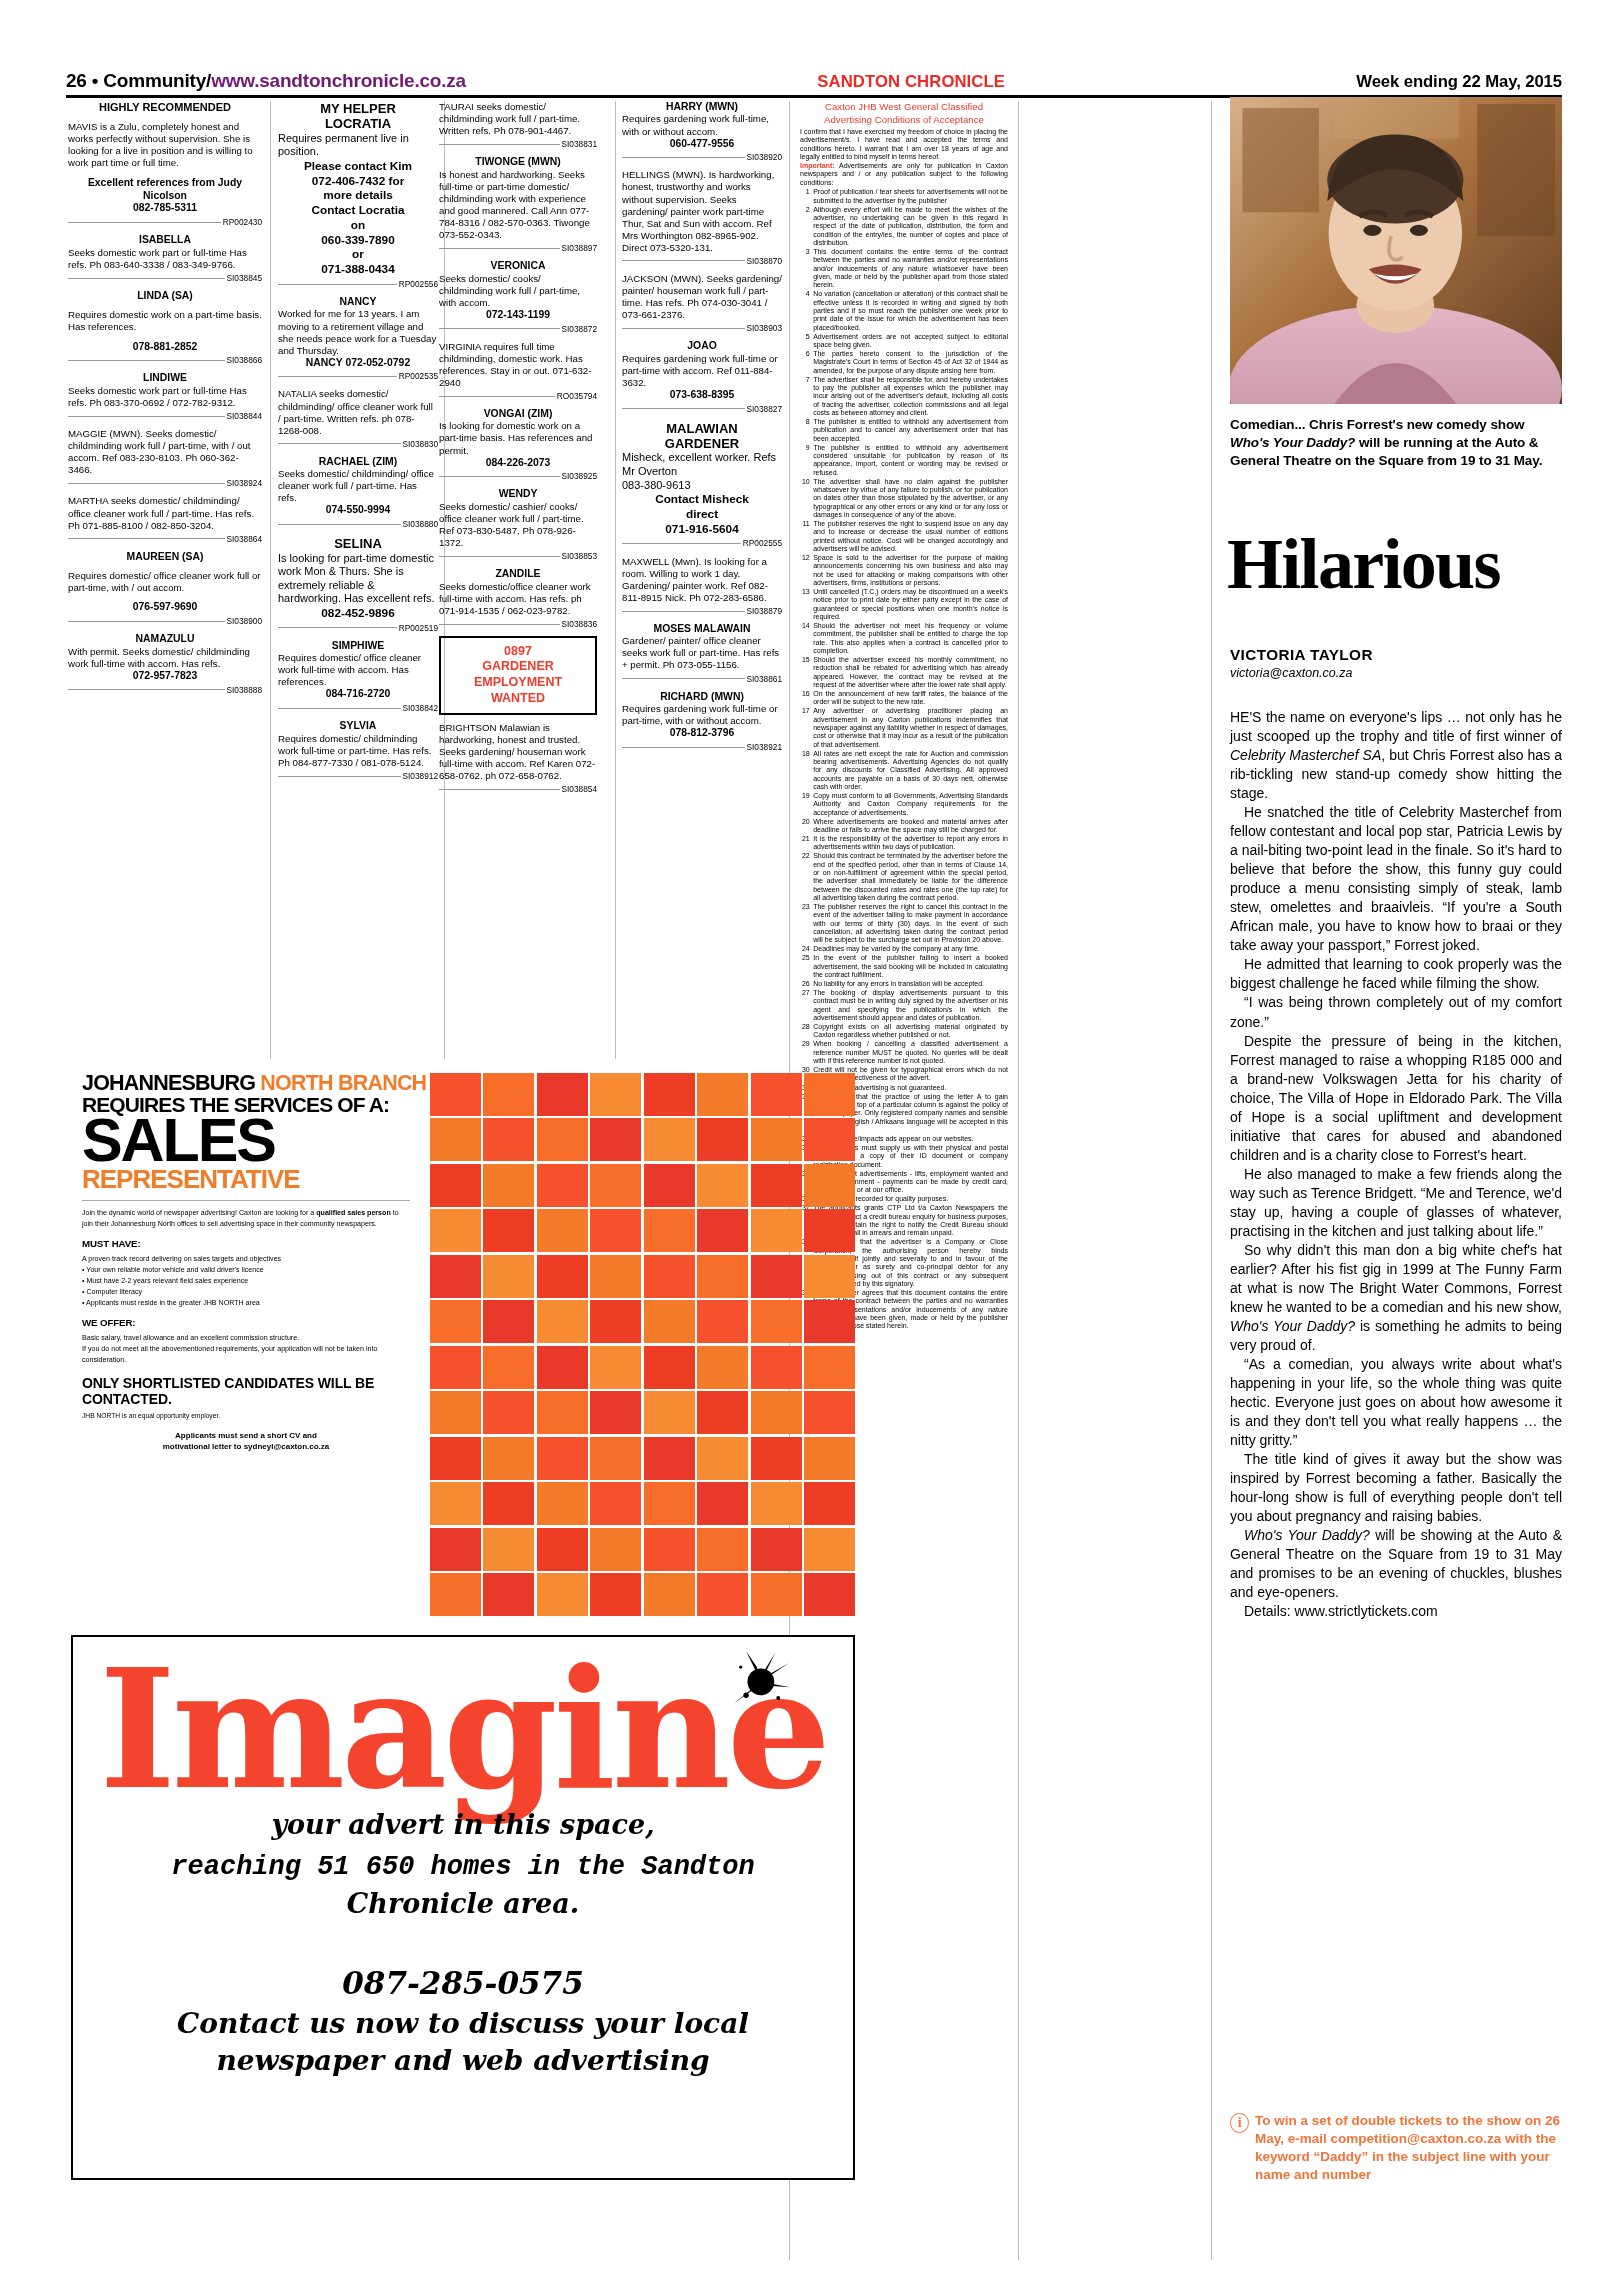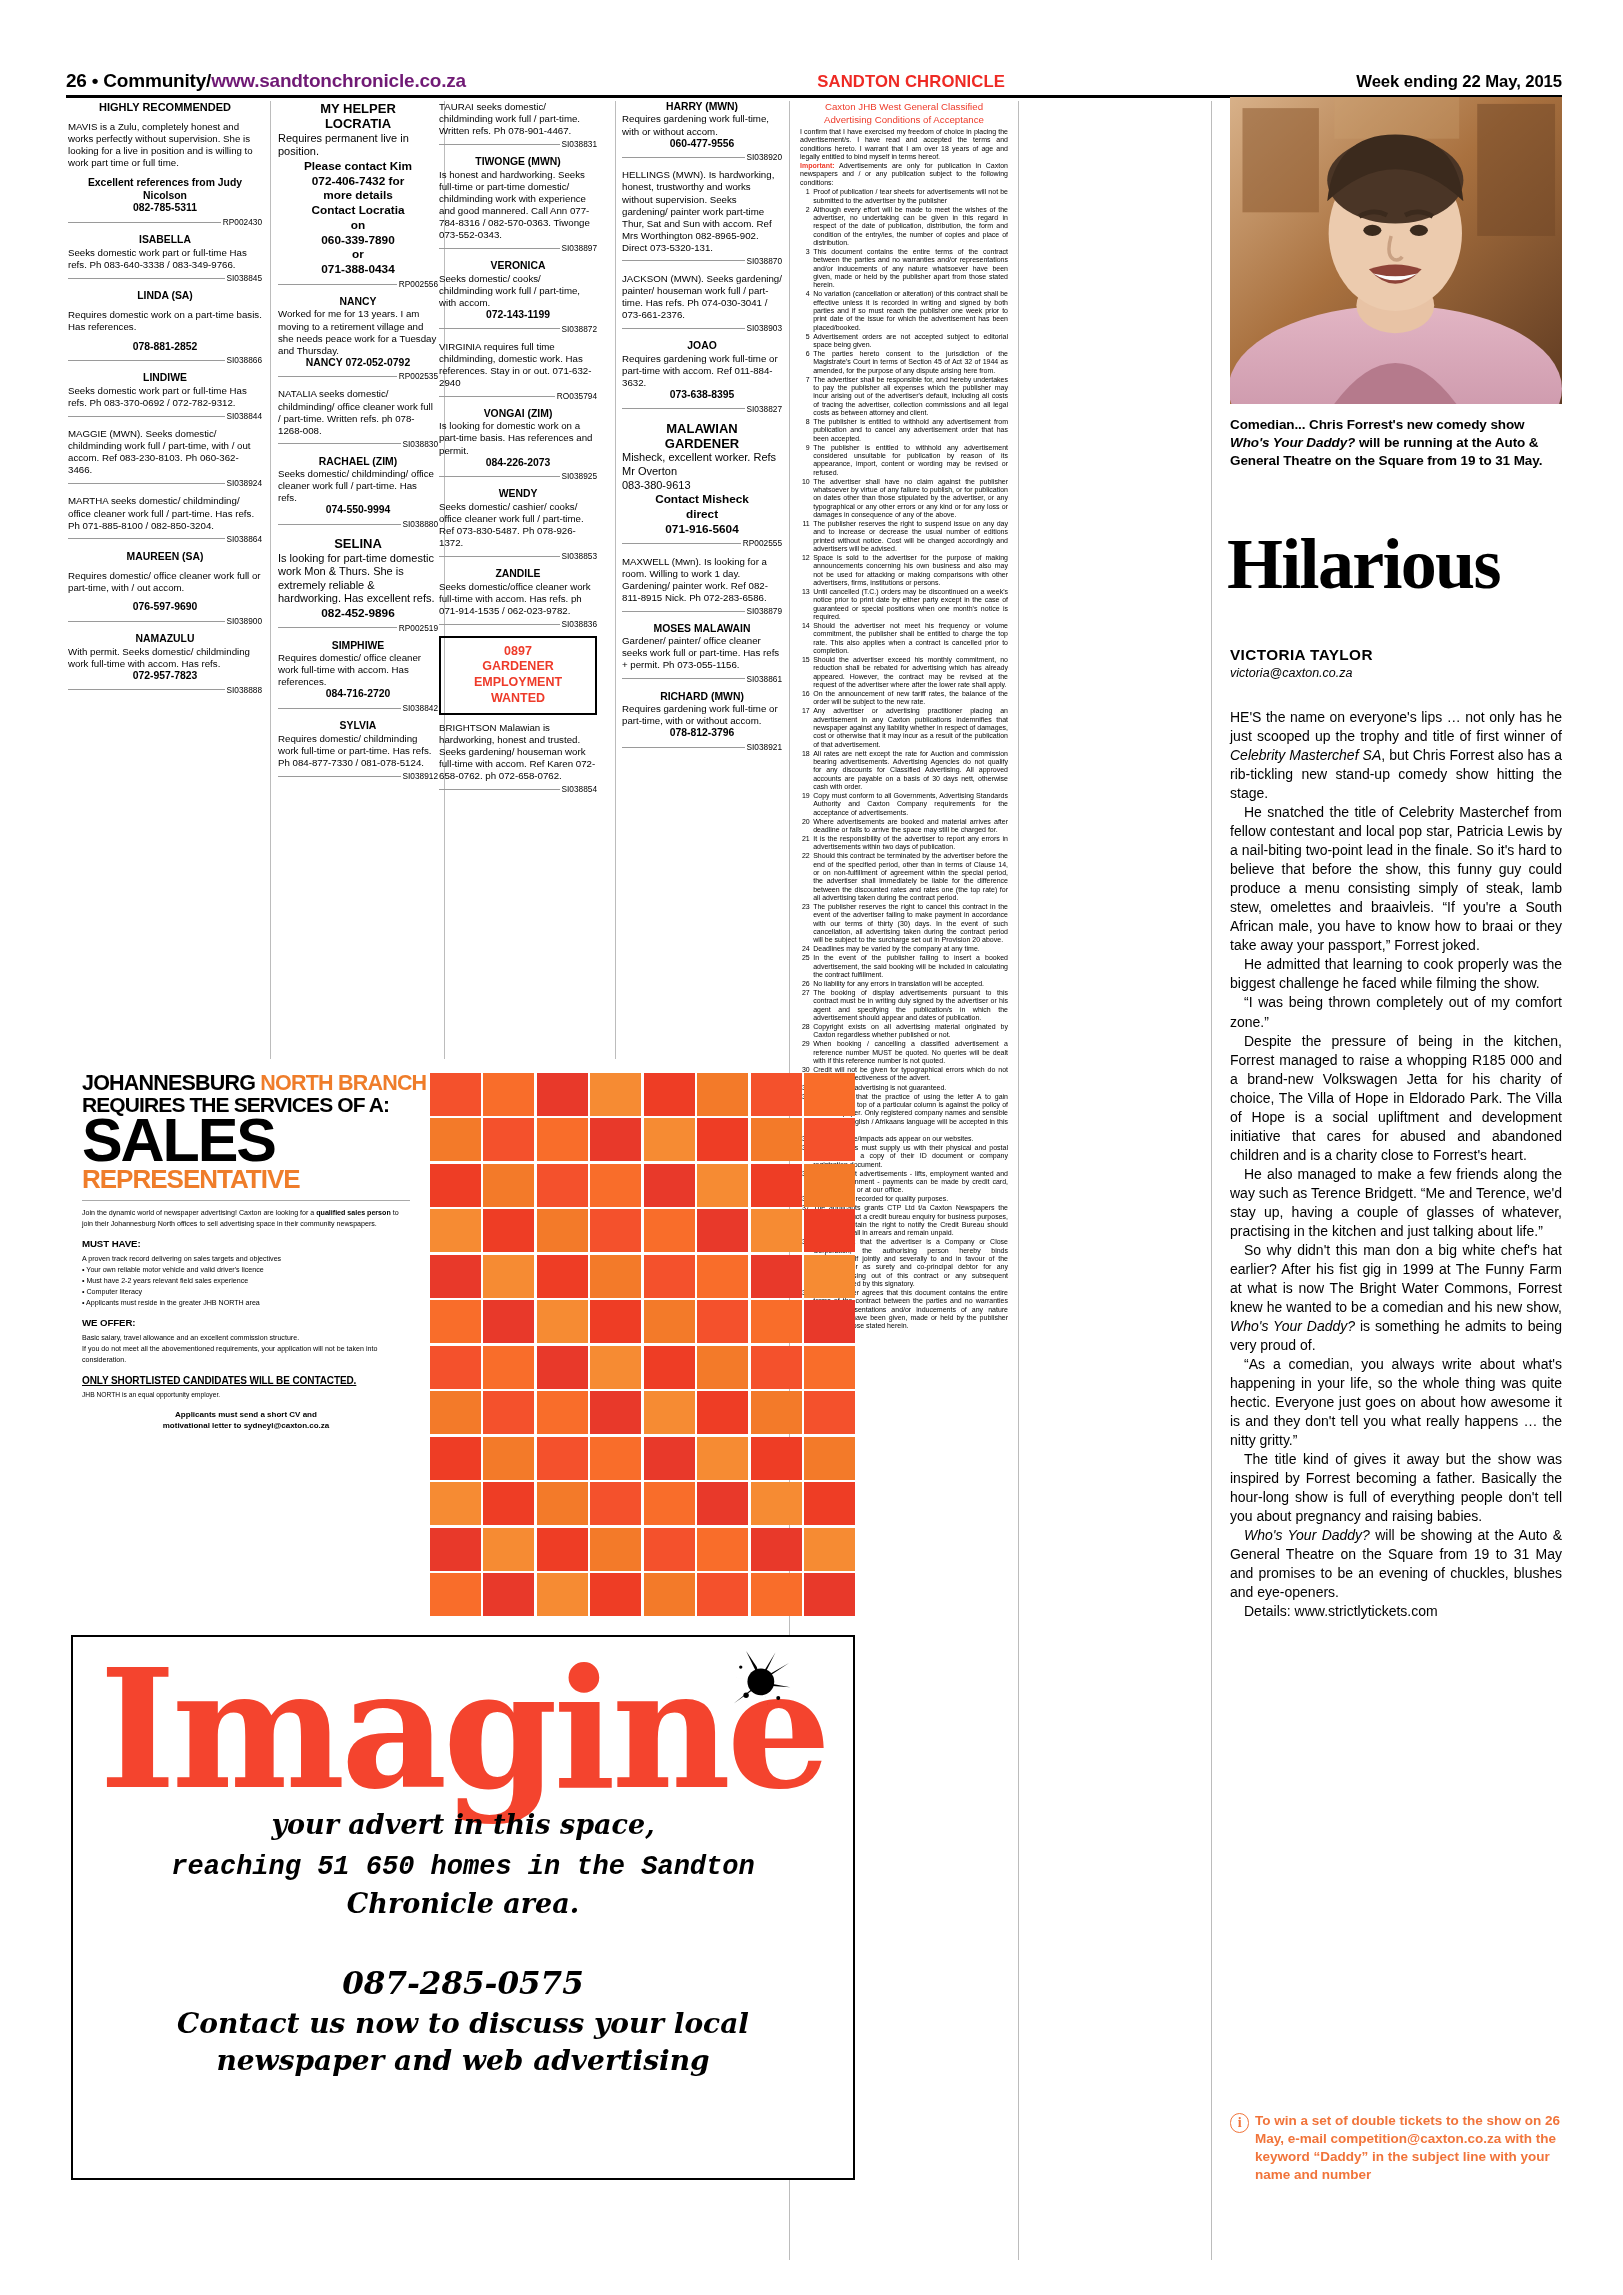--- a/index.html
+++ b/index.html
@@ -68,21 +68,21 @@
   #salesad { position:absolute; left:82px; top:1073px; width:328px; height:472px; background:#fff; }
   #salesad .sa-l1 { font-size:21.5px; font-weight:bold; letter-spacing:-0.8px; line-height:0.96; white-space:nowrap; }
   #salesad .sa-l1 .orange { color:#ef7d2a; }
   #salesad .sa-l2 { font-size:21px; font-weight:bold; letter-spacing:-0.9px; line-height:1.0; white-space:nowrap; }
   #salesad .sa-big { font-size:61px; font-weight:bold; letter-spacing:-2.1px; line-height:0.84; }
   #salesad .sa-rep { font-size:26px; font-weight:bold; color:#ef7d2a; letter-spacing:-1px; line-height:1; }
   #salesad .sa-rule { height:0.7px; background:#aaa; margin:8.3px 0 7.6px 0; }
   #salesad .sa-p { font-size:7.1px; line-height:1.5; margin:0 0 2.8px 0; }
   #salesad .sa-h { font-size:9.7px; font-weight:bold; letter-spacing:-0.1px; margin:8.3px 0 4.9px 0; }
   #salesad .sa-li { font-size:7.1px; line-height:1.55; margin:0; }
-  #salesad .sa-only { font-size:10px; font-weight:bold; letter-spacing:-0.1px; margin:9px 0 4.9px 0;text-decoration:underline; }
+  #salesad .sa-only { font-size:14px; font-weight:bold; letter-spacing:-0.1px; margin:9px 0 4.9px 0; }
   #salesad .sa-eq { font-size:6.7px; margin:0 0 11px 0; }
   #salesad .sa-apply { font-size:8px; font-weight:bold; text-align:center; line-height:1.45; }
 
   
   #colgrid { position:absolute; left:430px; top:1073px; width:425px; height:543px; display:grid;
     grid-template-columns:repeat(8,1fr); grid-template-rows:repeat(12,1fr); gap:2.8px; }
   #colgrid div { width:100%; height:100%; }
 
   
   #imagine { position:absolute; left:71px; top:1635px; width:784px; height:545px; border:2.1px solid #000; background:#fff; }

